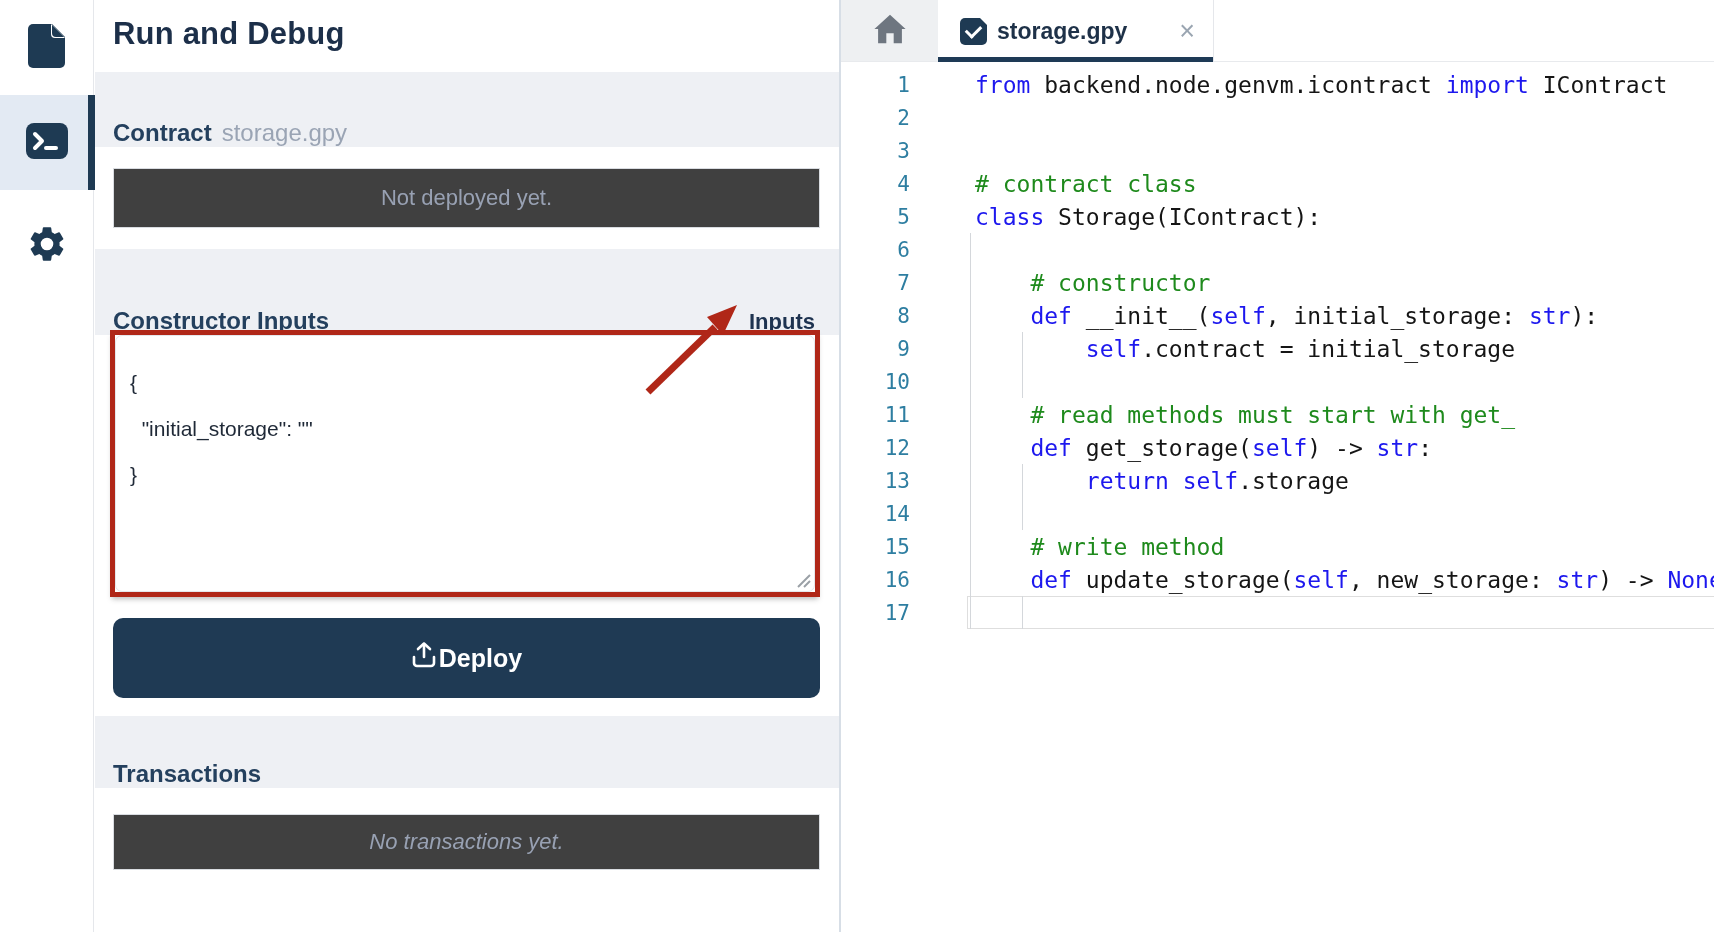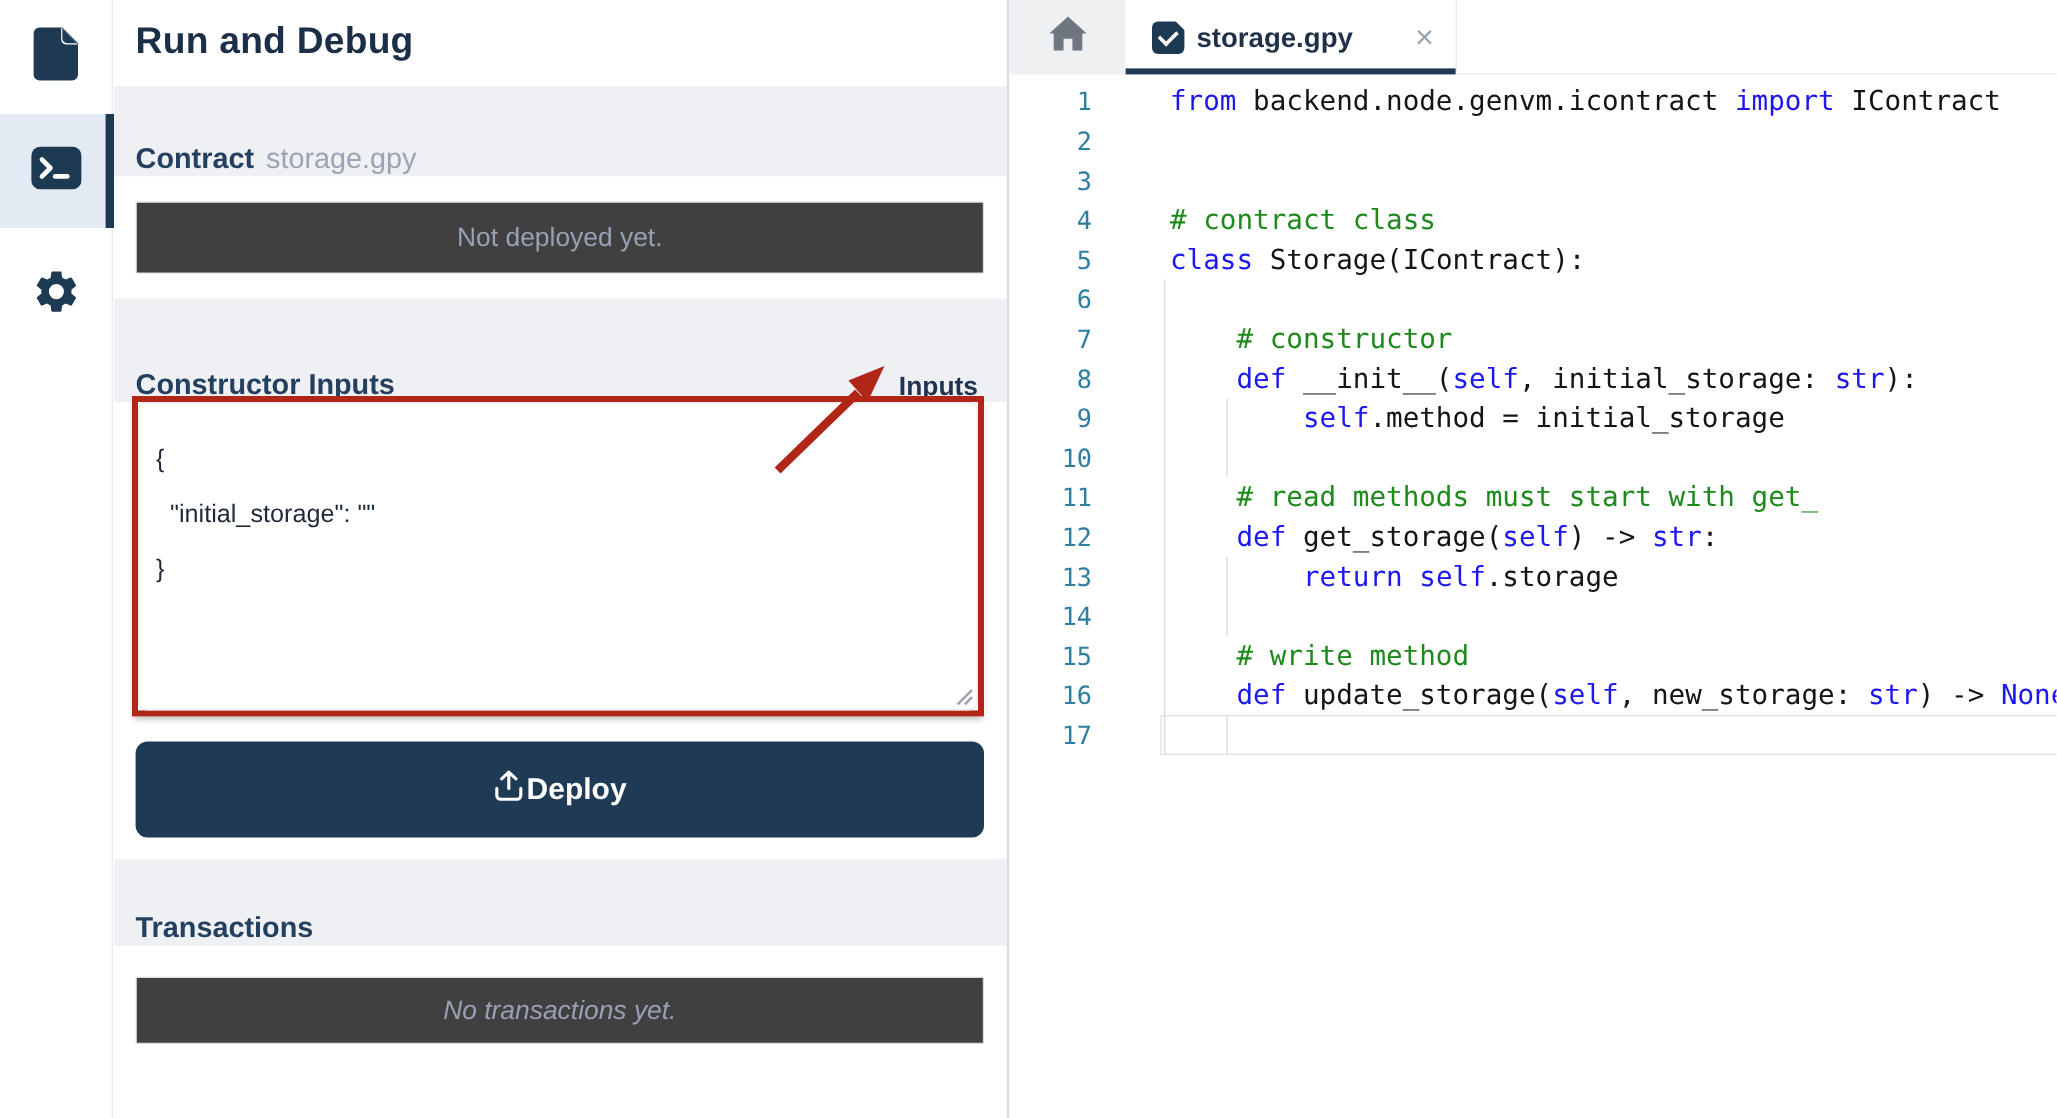--- a/index.html
+++ b/index.html
@@ -205,21 +205,21 @@
         </div>
         <div class="cm-line">
           <div class="guide1"></div>
           <span class="cm-gutter">8</span>
           <span class="cm-text"><span>    </span><span class="tok-kw">def</span><span> __init__(</span><span class="tok-kw">self</span><span>, initial_storage: </span><span class="tok-kw">str</span><span>):</span></span>
         </div>
         <div class="cm-line">
           <div class="guide1"></div>
           <div class="guide4"></div>
           <span class="cm-gutter">9</span>
-          <span class="cm-text"><span>        </span><span class="tok-kw">self</span><span>.method = initial_storage</span></span>
+          <span class="cm-text"><span>        </span><span class="tok-kw">self</span><span>.contract = initial_storage</span></span>
         </div>
         <div class="cm-line">
           <div class="guide1"></div>
           <div class="guide4"></div>
           <span class="cm-gutter">10</span>
           <span class="cm-text"></span>
         </div>
         <div class="cm-line">
           <div class="guide1"></div>
           <span class="cm-gutter">11</span>

